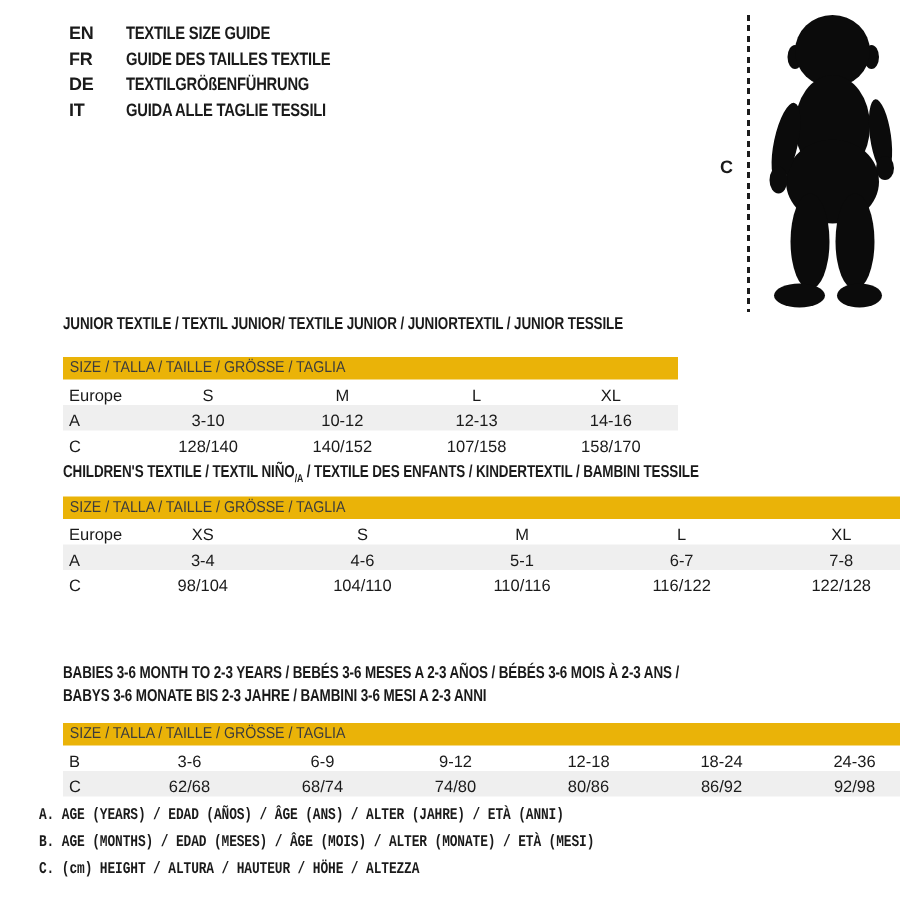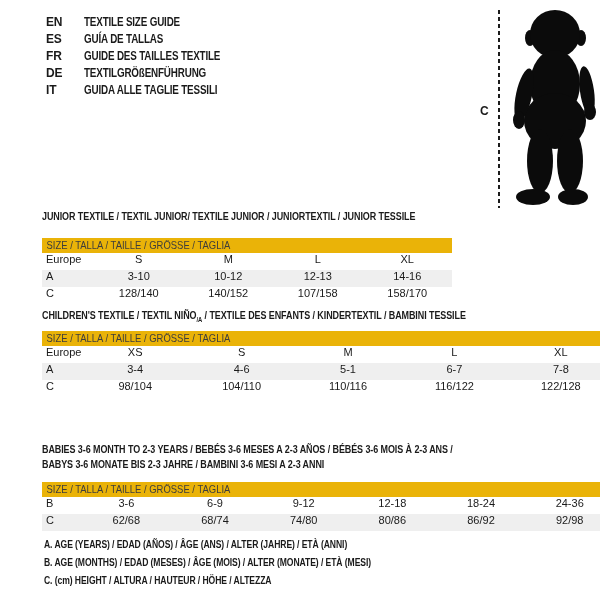--- a/index.html
+++ b/index.html
@@ -24,49 +24,45 @@
   
   .section { position:absolute; left:18px; }
   .sec-title { font-size:11.5px; font-weight:bold; white-space:nowrap; line-height:15px;
                transform:scaleX(0.78); transform-origin:left top; letter-spacing:-0.1px; }
   .sec-title sub, .title-sub { font-size:7.5px; }
   .table { position:absolute; left:0; }
   .t1 { width:410px; } .t2, .t3 { width:572px; }
   .bar { height:15px; background:#eab308; color:#3c3c3c; font-size:10.5px; line-height:15px; }
   .bar-text { display:inline-block; padding-left:5px; white-space:nowrap;
               transform:scaleX(0.9); transform-origin:left center; }
-  .trow { display:flex; height:17px; align-items:flex-start; font-size:11px; }
+  .trow { display:flex; height:17px; align-items:flex-end; font-size:11px; }
   .trow.striped { background:#efefef; }
   .rlabel { padding-left:4px; white-space:nowrap; }
   .t1 .rlabel { width:52px; } .t2 .rlabel, .t3 .rlabel { width:40px; }
   .cell { flex:1; text-align:center; white-space:nowrap; }
 
   
-  .legend { position:absolute; left:20px; top:538px; }
+  .legend { position:absolute; left:2px; top:538px;font-family:Liberation Mono, monospace; }
   .legend-line { height:18px; font-size:11px; font-weight:bold; white-space:nowrap;
                  transform:scaleX(0.78); transform-origin:left center; letter-spacing:-0.1px; }
 
   
   #sec1 { top:209px; } #sec1 .table { top:29px; }
   #sec2 { top:308px; } #sec2 .table { top:23px; }
   #sec3 { top:442px; } #sec3 .table { top:40px; }
 </style>
 </head>
 <body>
 
 <div class="canvas">
 
   <div class="lang-block">
     <div class="lang-row">
       <span class="lang-code">EN</span>
       <span class="lang-label">TEXTILE SIZE GUIDE</span>
-    </div>
-    <div class="lang-row">
-      <span class="lang-code">ES</span>
-      <span class="lang-label">GUÍA DE TALLAS</span>
     </div>
     <div class="lang-row">
       <span class="lang-code">FR</span>
       <span class="lang-label">GUIDE DES TAILLES TEXTILE</span>
     </div>
     <div class="lang-row">
       <span class="lang-code">DE</span>
       <span class="lang-label">TEXTILGRÖßENFÜHRUNG</span>
     </div>
     <div class="lang-row">

